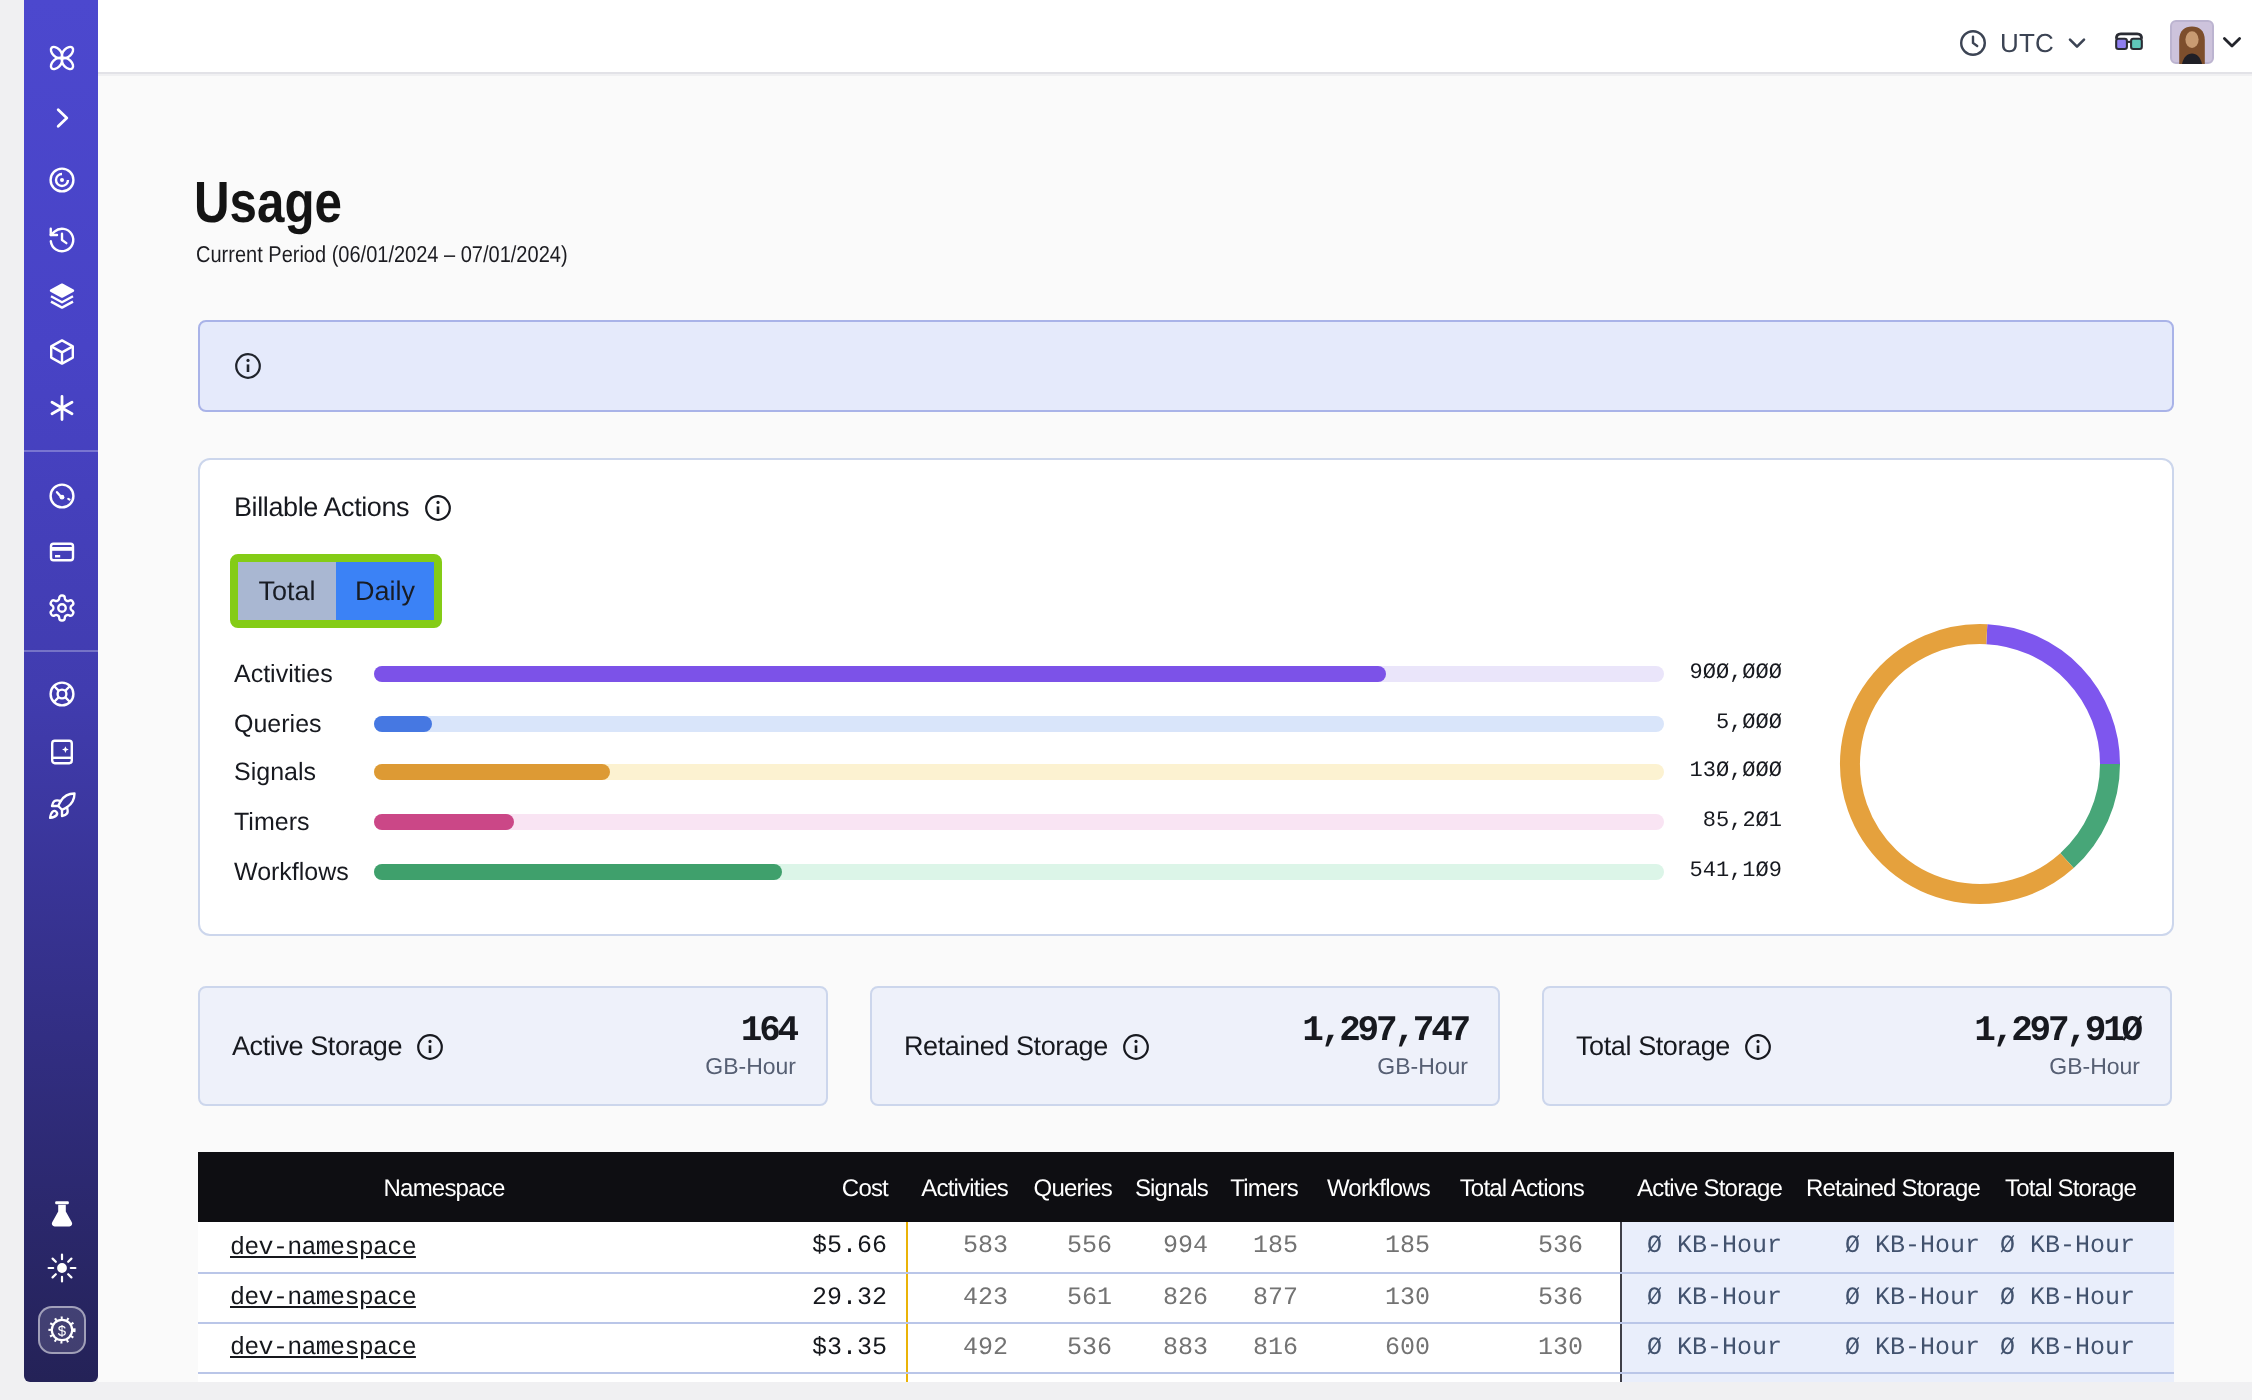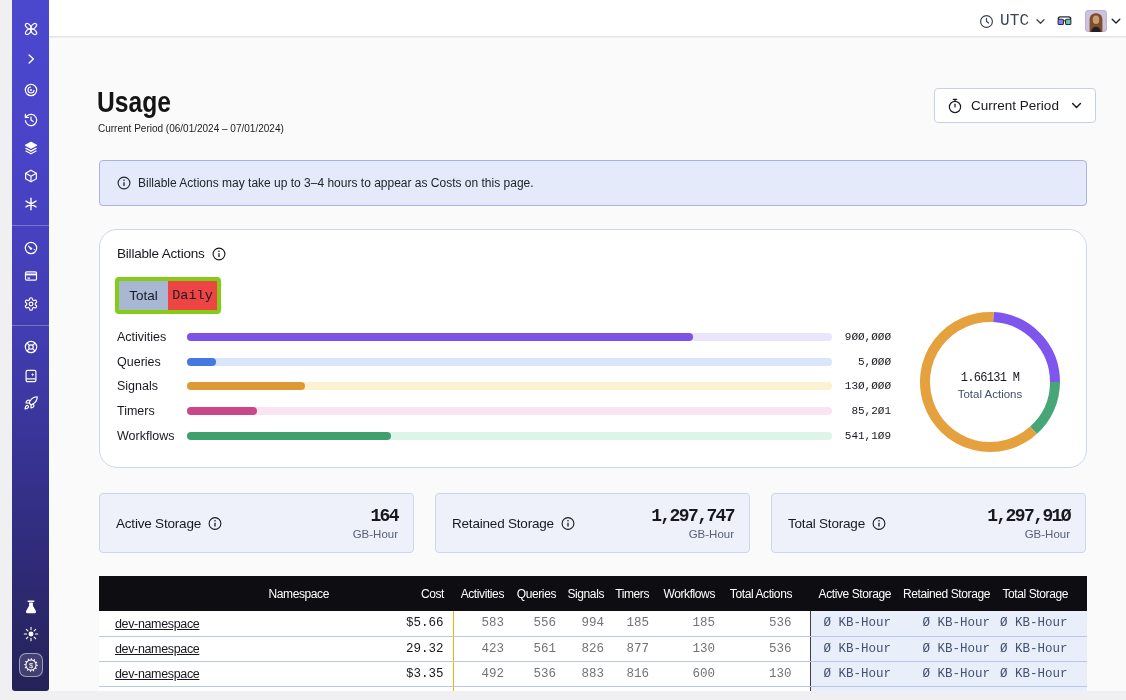--- a/index.html
+++ b/index.html
@@ -27,28 +27,28 @@
   #perbtn { position:absolute; left:885px; top:50px; width:162px; height:35px; background:#fff;
     border:1px solid #c8d1e4; border-radius:4px; display:flex; align-items:center; justify-content:center;
     font-size:13.5px; font-weight:500; color:#17191f; }
 
   #banner { position:absolute; left:50px; top:122px; width:988px; height:46px; background:#e5eafb;
     border:1px solid #a9b3e8; border-radius:4px; display:flex; align-items:center; padding-left:17px;
     font-size:12px; color:#20242c; }
 
   
   #bcard { position:absolute; left:50px; top:191px; width:988px; height:239px; background:#fff;
-    border:1px solid #ccd6ec; border-radius:18px; }
+    border:1px solid #ccd6ec; border-radius:6px; }
   #btitle { position:absolute; left:17px; top:16px; font-size:13.5px; font-weight:500; letter-spacing:-0.2px; color:#17191f;
     display:flex; align-items:center; gap:7px; }
   #toggle { position:absolute; left:15px; top:47px; display:flex; border:4px solid #84cc16; border-radius:4px; overflow:hidden; }
   #toggle div { width:49px; height:29px; display:flex; align-items:center; justify-content:center;
     font-size:13.5px; font-weight:500; color:#181c24; }
   #toggle .on { background:#a9b7d2; }
-  #toggle .off { background:#ef4444;font-family:Liberation Mono, monospace; }
+  #toggle .off { background:#3b82f6; }
 
   .brow { position:absolute; left:0; width:988px; height:20px; }
   .blabel { position:absolute; left:17px; top:50%; transform:translateY(-50%); font-size:12.5px; color:#17191f; }
   .btrack { position:absolute; left:87px; top:50%; transform:translateY(-50%); width:645px; height:8px; border-radius:4px; }
   .bfill { position:absolute; left:0; top:0; height:8px; border-radius:4px; }
   .bval { position:absolute; right:197px; top:50%; transform:translateY(-50%); font-family:"Liberation Mono",monospace;
     font-size:11px; color:#17191f; }
 
   #donut { position:absolute; left:810px; top:72px; }
   #dtext { position:absolute; left:810px; top:141px; width:160px; text-align:center; }
@@ -62,23 +62,23 @@
     color:#17191f; display:flex; align-items:center; gap:7px; }
   .scard .val { position:absolute; right:15px; top:15px; line-height:14px; font-family:"Liberation Mono",monospace; font-weight:700;
     font-size:18px; letter-spacing:-1.6px; color:#17191f; text-align:left; }
   .scard .unit { position:absolute; right:15px; top:34px; line-height:13px; font-size:11.5px; color:#565f73; text-align:right; }
 
   
   #twrap { position:absolute; left:50px; top:538px; width:988px; height:115px; overflow:hidden; }
   table { border-collapse:collapse; table-layout:fixed; width:988px; }
   thead th { background:#0e0e12; color:#fff; font-size:12px; font-weight:400; letter-spacing:-0.4px; height:35px; text-align:right;
     padding:0 9px 0 0; white-space:nowrap; }
-  thead th.ns { text-align:right; padding:0 0 0 16px; }
+  thead th.ns { text-align:center; padding:0 0 0 16px; }
   tbody td { height:25px; font-size:12.5px; border-bottom:1px solid #bac6e8; background:#fff;
-    text-align:right; padding:0 9px 0 0; white-space:nowrap; }
+    text-align:right; padding:0 9px 0 0; white-space:nowrap;font-family:Liberation Mono, monospace; }
   td.ns { text-align:left; padding:0 0 0 16px; font-size:13px; }
   td.ns span { text-decoration:underline; color:#16181d; font-size:12.5px; letter-spacing:-0.35px; }
   .num { font-family:"Liberation Mono",monospace; color:#737373; }
   .cost { font-family:"Liberation Mono",monospace; color:#16181d; border-right:1px solid #eab308; }
   td.stor { background:#e9eefb; font-family:"Liberation Mono",monospace; color:#42526e; }
   td.as { border-left:1px solid #3f3f48; }
   td.ts { padding-right:19px; border-right:1px solid #3f3f48; }
   tr.r3 td { height:25px; }
   th.ta, td.ta { padding-right:18px; }
   th.ts { padding-right:19px; }
@@ -167,21 +167,21 @@
     <text x="8" y="10.8" font-family="Liberation Sans,sans-serif" font-size="7.5" fill="#fff" stroke="none" text-anchor="middle">$</text>
   </svg>
 </div>
 
 <div id="topbar">
   <div class="tb" style="left:930px; gap:6px;">
     <svg width="15" height="15" viewBox="0 0 15 15" fill="none" stroke="#3c4454" stroke-width="1.2" stroke-linecap="round">
       <circle cx="7.5" cy="7.5" r="5.9"></circle>
         <path d="M7.5 4.3 V7.5 L9.6 9"></path>
     </svg>
-    <span style="font-size:16px; font-weight:500; color:#3c4454; letter-spacing:0.1px;font-family:Liberation Mono, monospace;">UTC</span>
+    <span style="font-size:13px; font-weight:500; color:#3c4454; letter-spacing:0.1px;">UTC</span>
     <svg width="11" height="11" viewBox="0 0 11 11" fill="none" stroke="#3c4454" stroke-width="1.3" stroke-linecap="round" stroke-linejoin="round">
       <path d="M2 3.8 L5.5 7.3 L9 3.8"></path>
     </svg>
   </div>
   <div class="tb" style="left:1008px;">
     <svg width="15" height="13" viewBox="0 0 17 15" fill="none">
       <path d="M1.2 5 C1.2 3 2.2 2.2 3.8 2.2 H13.2 C14.8 2.2 15.8 3 15.8 5" stroke="#2a2c34" stroke-width="1.6"></path>
       <rect x="1.1" y="5" width="6.2" height="6" rx="1.3" fill="#8f7ff0" stroke="#2a2c34" stroke-width="1.2"></rect>
       <rect x="9.7" y="5" width="6.2" height="6" rx="1.3" fill="#5fc6ba" stroke="#2a2c34" stroke-width="1.2"></rect>
       <path d="M7.3 7.2 C7.8 6.6 9.2 6.6 9.7 7.2" stroke="#2a2c34" stroke-width="1.2"></path>
@@ -198,39 +198,26 @@
   <div class="tb" style="left:1061px;">
     <svg width="12" height="12" viewBox="0 0 12 12" fill="none" stroke="#23252c" stroke-width="1.4" stroke-linecap="round" stroke-linejoin="round">
       <path d="M2.2 4.2 L6 8 L9.8 4.2"></path>
     </svg>
   </div>
 </div>
 
 <div id="content">
   <div id="usage">Usage</div>
   <div id="subper">Current Period (06/01/2024 – 07/01/2024)</div>
-  <div id="perbtn">
-    <svg style="margin-right:8px" width="16" height="16" viewBox="0 0 16 16" fill="none" stroke="#17191f" stroke-width="1.2" stroke-linecap="round">
-      <circle cx="8" cy="9" r="5.6"></circle>
-      <path d="M8 6.2 V9"></path>
-      <path d="M6.3 1.4 H9.7"></path>
-      <path d="M8 1.6 V3.2"></path>
-    </svg>
-    <span>Current Period</span>
-    <svg style="margin-left:11px" width="13" height="13" viewBox="0 0 13 13" fill="none" stroke="#17191f" stroke-width="1.4" stroke-linecap="round" stroke-linejoin="round">
-      <path d="M2.6 4.5 L6.5 8.4 L10.4 4.5"></path>
-    </svg>
-  </div>
   <div id="banner">
     <svg style="margin-right:7px" width="14" height="14" viewBox="0 0 14 14" fill="none" stroke="#20242c">
       <circle cx="7" cy="7" r="5.9" stroke-width="1.1"></circle>
       <path d="M7 6.2 V10" stroke-width="1.3"></path>
       <circle cx="7" cy="4.2" r="0.8" fill="#20242c" stroke="none"></circle>
     </svg>
-    <span>Billable Actions may take up to 3–4 hours to appear as Costs on this page.</span>
   </div>
 
   <div id="bcard">
     <div id="btitle">Billable Actions <svg width="14" height="14" viewBox="0 0 14 14" fill="none" stroke="#17191f">
       <circle cx="7" cy="7" r="5.9" stroke-width="1.1"></circle>
       <path d="M7 6.2 V10" stroke-width="1.3"></path>
       <circle cx="7" cy="4.2" r="0.8" fill="#17191f" stroke="none"></circle>
     </svg></div>
     <div id="toggle">
         <div class="on">Total</div>
@@ -271,24 +258,20 @@
           <div class="bfill" style="width:204px;background:#3fa06c;"></div>
         </div>
       <div class="bval">541,1Ø9</div>
     </div>
 
     <svg id="donut" width="160" height="160" viewBox="0 0 160 160" fill="none">
       <path d="M83.40 15.09 A65 65 0 0 1 145 80" stroke="#7e56ee" stroke-width="10"></path>
       <path d="M145 80 A65 65 0 0 1 123.49 128.30" stroke="#47a678" stroke-width="10"></path>
       <path d="M123.49 128.30 A65 65 0 1 1 83.40 15.09" stroke="#e5a13d" stroke-width="10"></path>
     </svg>
-    <div id="dtext">
-        <div class="v">1.66131 M</div>
-        <div class="l">Total Actions</div>
-      </div>
   </div>
 
   <div class="scard" style="left:50px;">
     <div class="lab">Active Storage <svg width="14" height="14" viewBox="0 0 14 14" fill="none" stroke="#17191f">
       <circle cx="7" cy="7" r="5.9" stroke-width="1.1"></circle>
       <path d="M7 6.2 V10" stroke-width="1.3"></path>
       <circle cx="7" cy="4.2" r="0.8" fill="#17191f" stroke="none"></circle>
     </svg></div>
     <div class="val">164</div>
     <div class="unit">GB-Hour</div>

